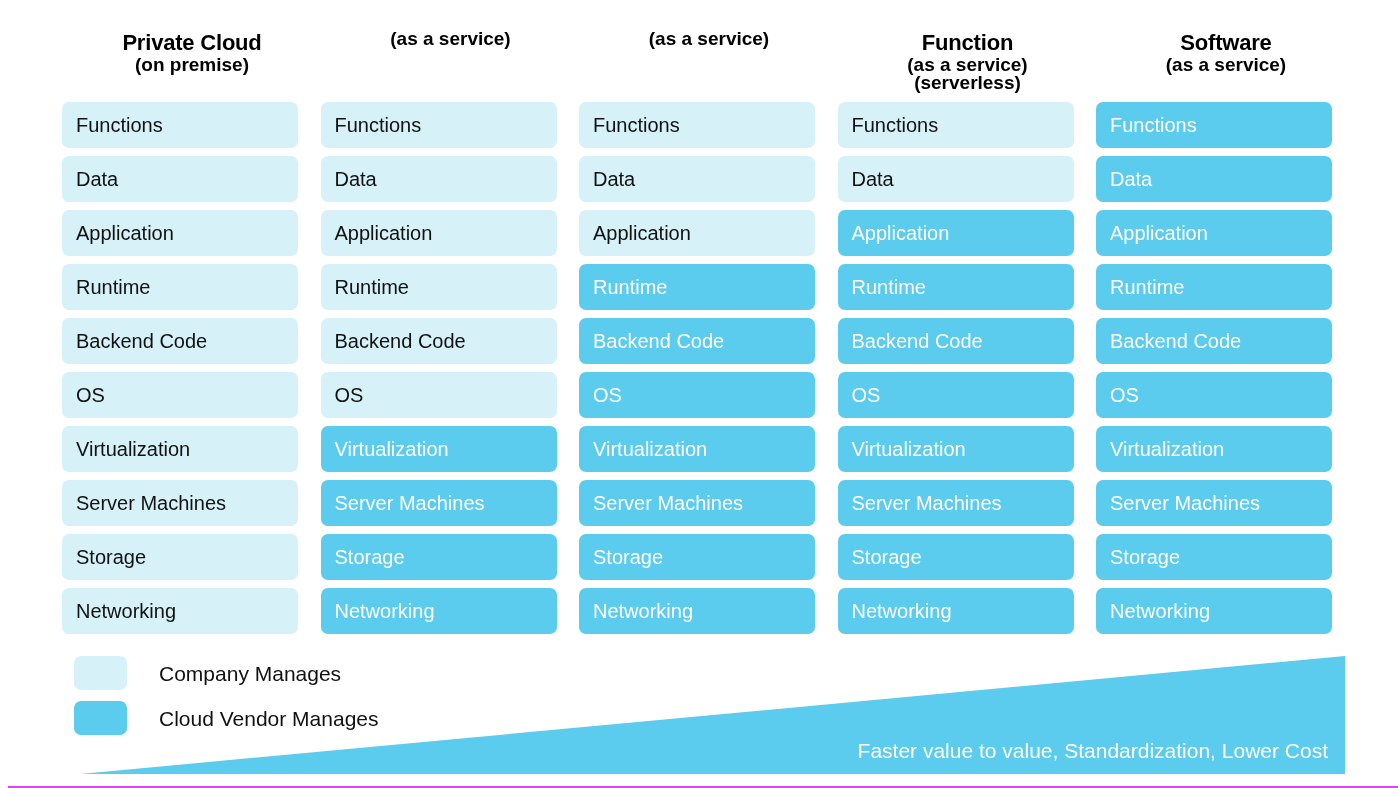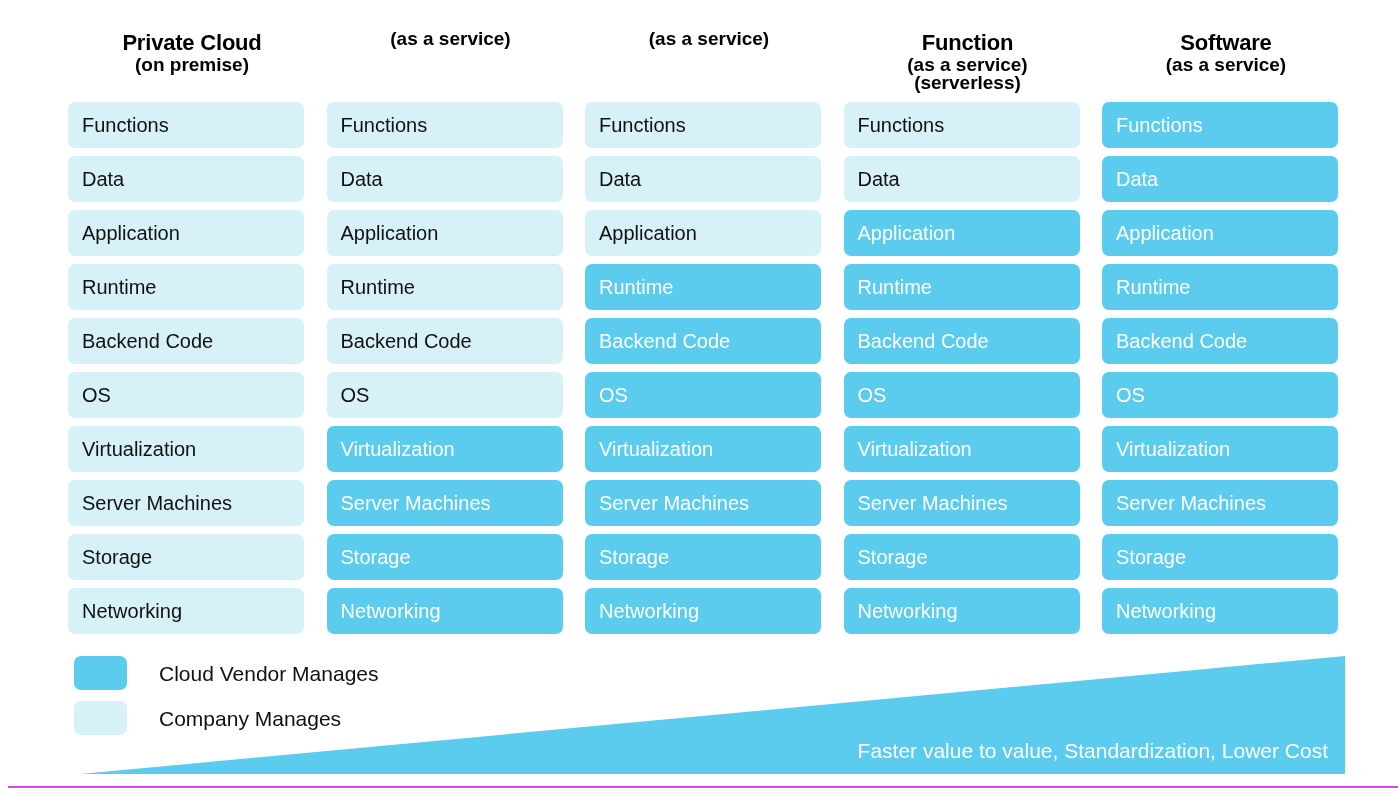--- a/index.html
+++ b/index.html
@@ -52,21 +52,21 @@
   .col-header .sub {
     font-size: 19px;
     font-weight: bold;
     line-height: 18px;
     white-space: nowrap;
   }
 
   
   .grid {
     position: absolute;
-    left: 60px;
+    left: 54px;
     top: 102px;
     width: 1270px;
     height: 534px;
   }
   .column {
     position: absolute;
     top: 0;
     width: 236px;
     height: 534px;
   }
@@ -347,22 +347,22 @@
 
   <div class="wedge-wrap">
     <svg viewBox="0 0 1272 128" preserveAspectRatio="none" aria-hidden="true">
       <polygon id="wedge-poly" points="6,124 1271,6 1271,124" fill="#5bcbee"></polygon>
     </svg>
     <div class="wedge-caption">Faster value to value, Standardization, Lower Cost</div>
   </div>
 
   <div class="legend">
       <div class="legend-row">
+        <div class="legend-swatch company"></div>
+        <div class="legend-text">Company Manages</div>
+      </div>
+      <div class="legend-row">
         <div class="legend-swatch vendor"></div>
         <div class="legend-text">Cloud Vendor Manages</div>
       </div>
-      <div class="legend-row">
-        <div class="legend-swatch company"></div>
-        <div class="legend-text">Company Manages</div>
-      </div>
     </div>
 
 </div>
 
 </body></html>

